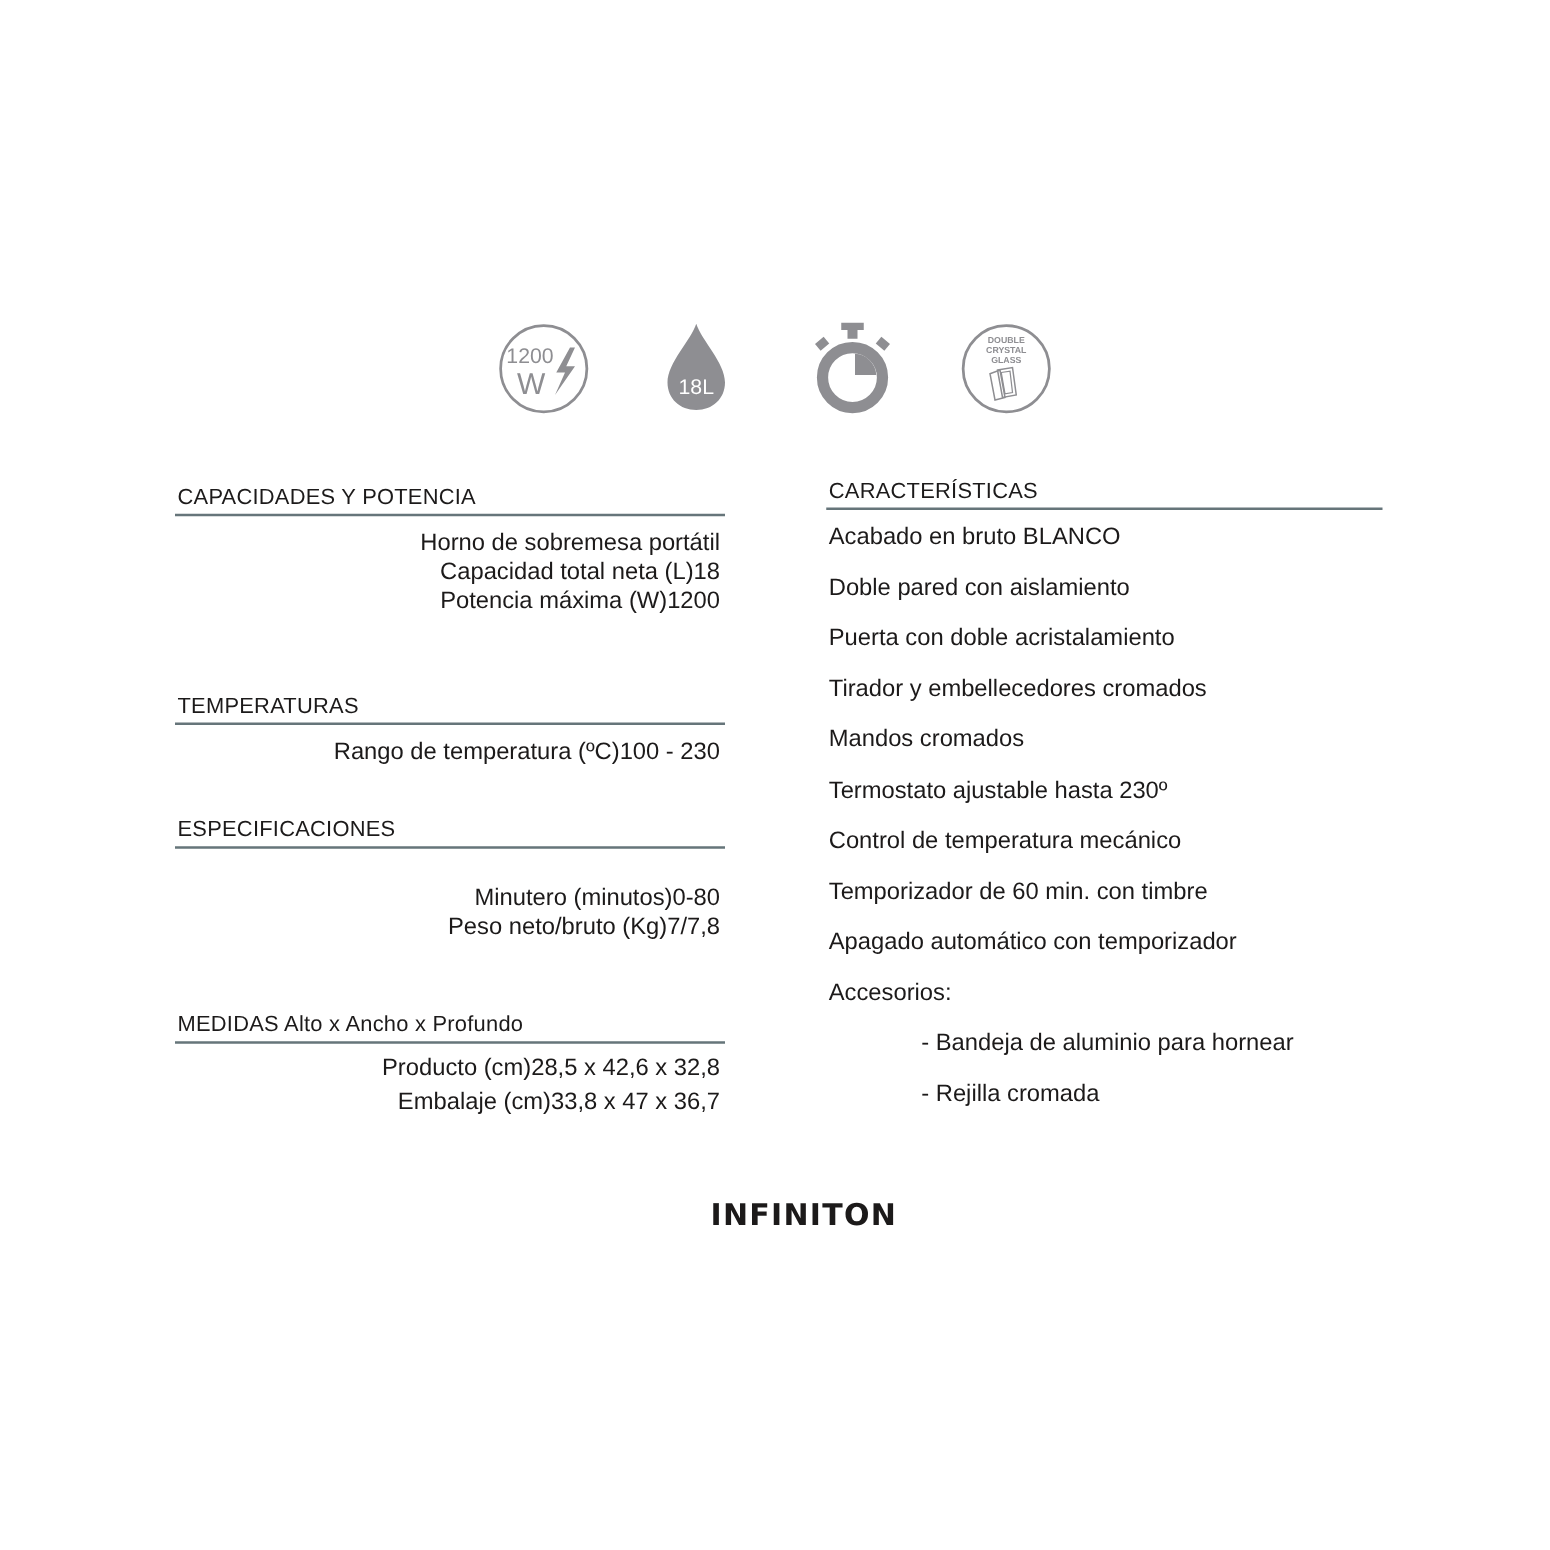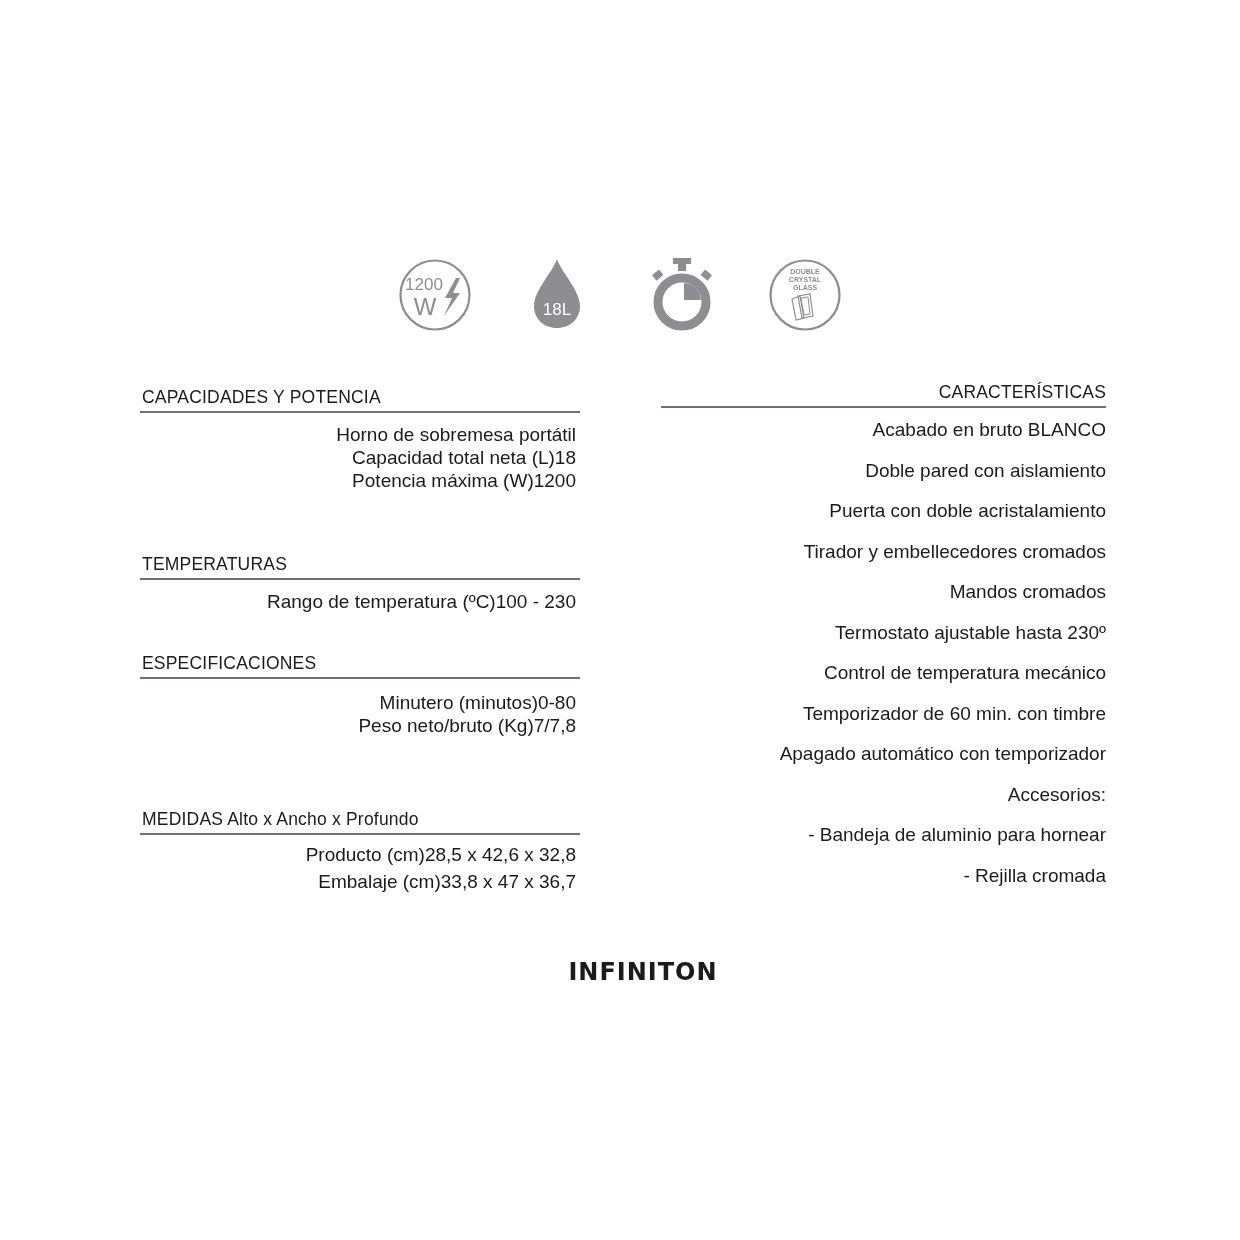--- a/index.html
+++ b/index.html
@@ -110,21 +110,21 @@
     <div class="rows" style="">
       <div class="row">
         <span>Rango de temperatura (ºC)</span>
         <span class="val">100 - 230</span>
       </div>
     </div>
   </div>
 
   <div class="section" style="top:651px;">
     <div class="sec-head">ESPECIFICACIONES</div>
-    <div class="rows" style="margin-top:12px;">
+    <div class="rows" style="margin-top:28px;">
       <div class="row">
         <span>Minutero (minutos)</span>
         <span class="val">0-80</span>
       </div>
       <div class="row">
         <span>Peso neto/bruto (Kg)</span>
         <span class="val">7/7,8</span>
       </div>
     </div>
   </div>
@@ -137,21 +137,21 @@
         <span class="val">28,5 x 42,6 x 32,8</span>
       </div>
       <div class="row" style="line-height:27px;">
         <span>Embalaje (cm)</span>
         <span class="val">33,8 x 47 x 36,7</span>
       </div>
     </div>
   </div>
 </div>
 
-<div class="col col-right" style="top:380px;text-align:right;">
+<div class="col col-right" style="top:380px;">
   <div class="sec-head">CARACTERÍSTICAS</div>
   <div class="feat-list">
     <div class="feat">Acabado en bruto BLANCO</div>
     <div class="feat">Doble pared con aislamiento</div>
     <div class="feat">Puerta con doble acristalamiento</div>
     <div class="feat">Tirador y embellecedores cromados</div>
     <div class="feat">Mandos cromados</div>
     <div class="feat">Termostato ajustable hasta 230º</div>
     <div class="feat">Control de temperatura mecánico</div>
     <div class="feat">Temporizador de 60 min. con timbre</div>

